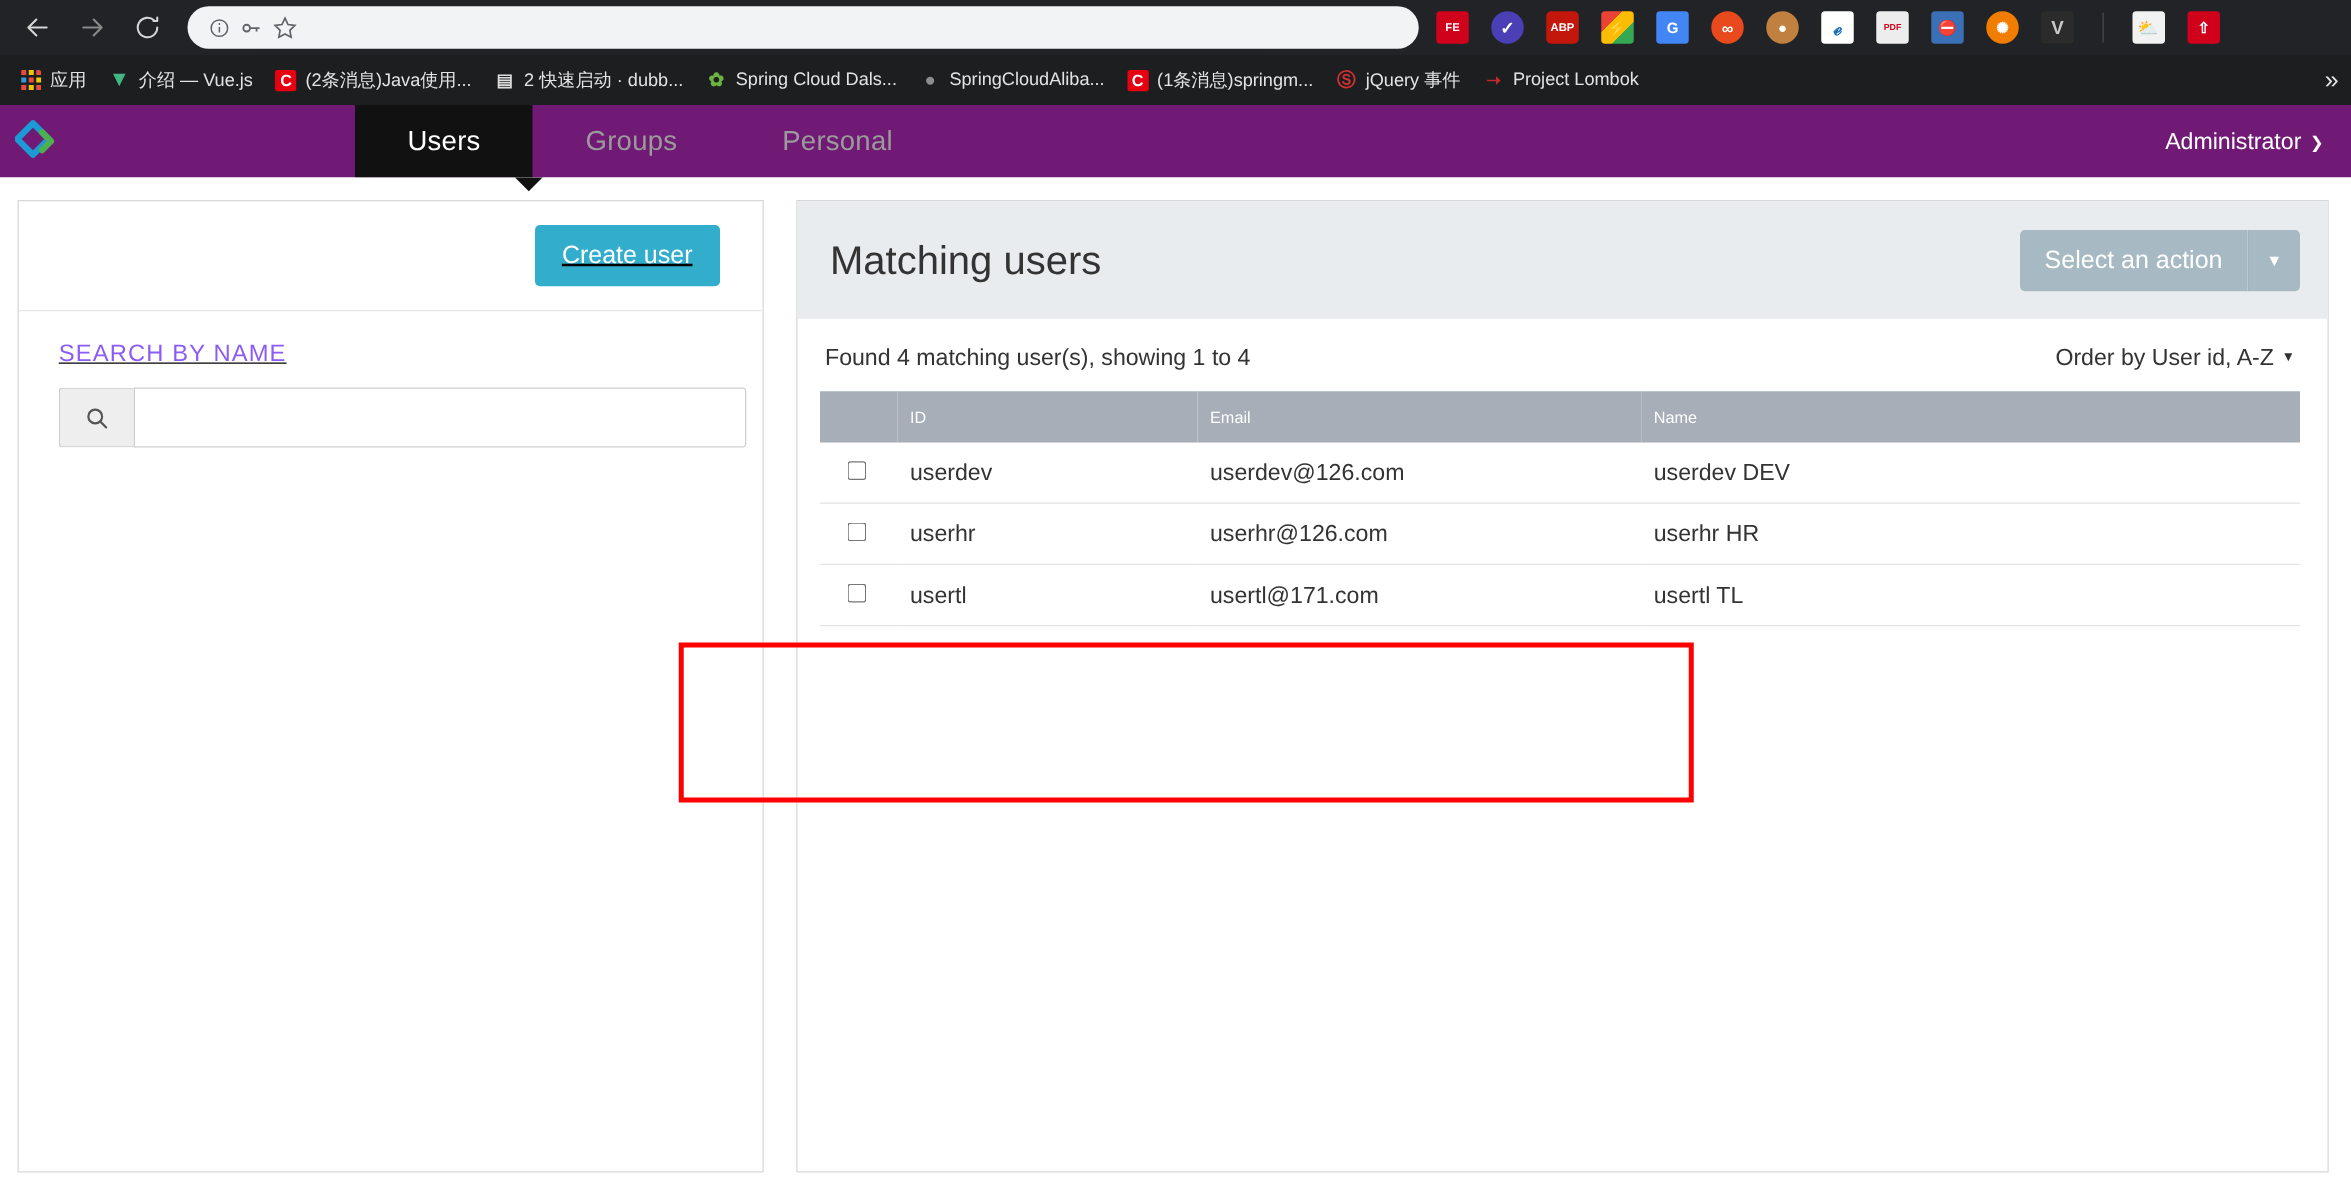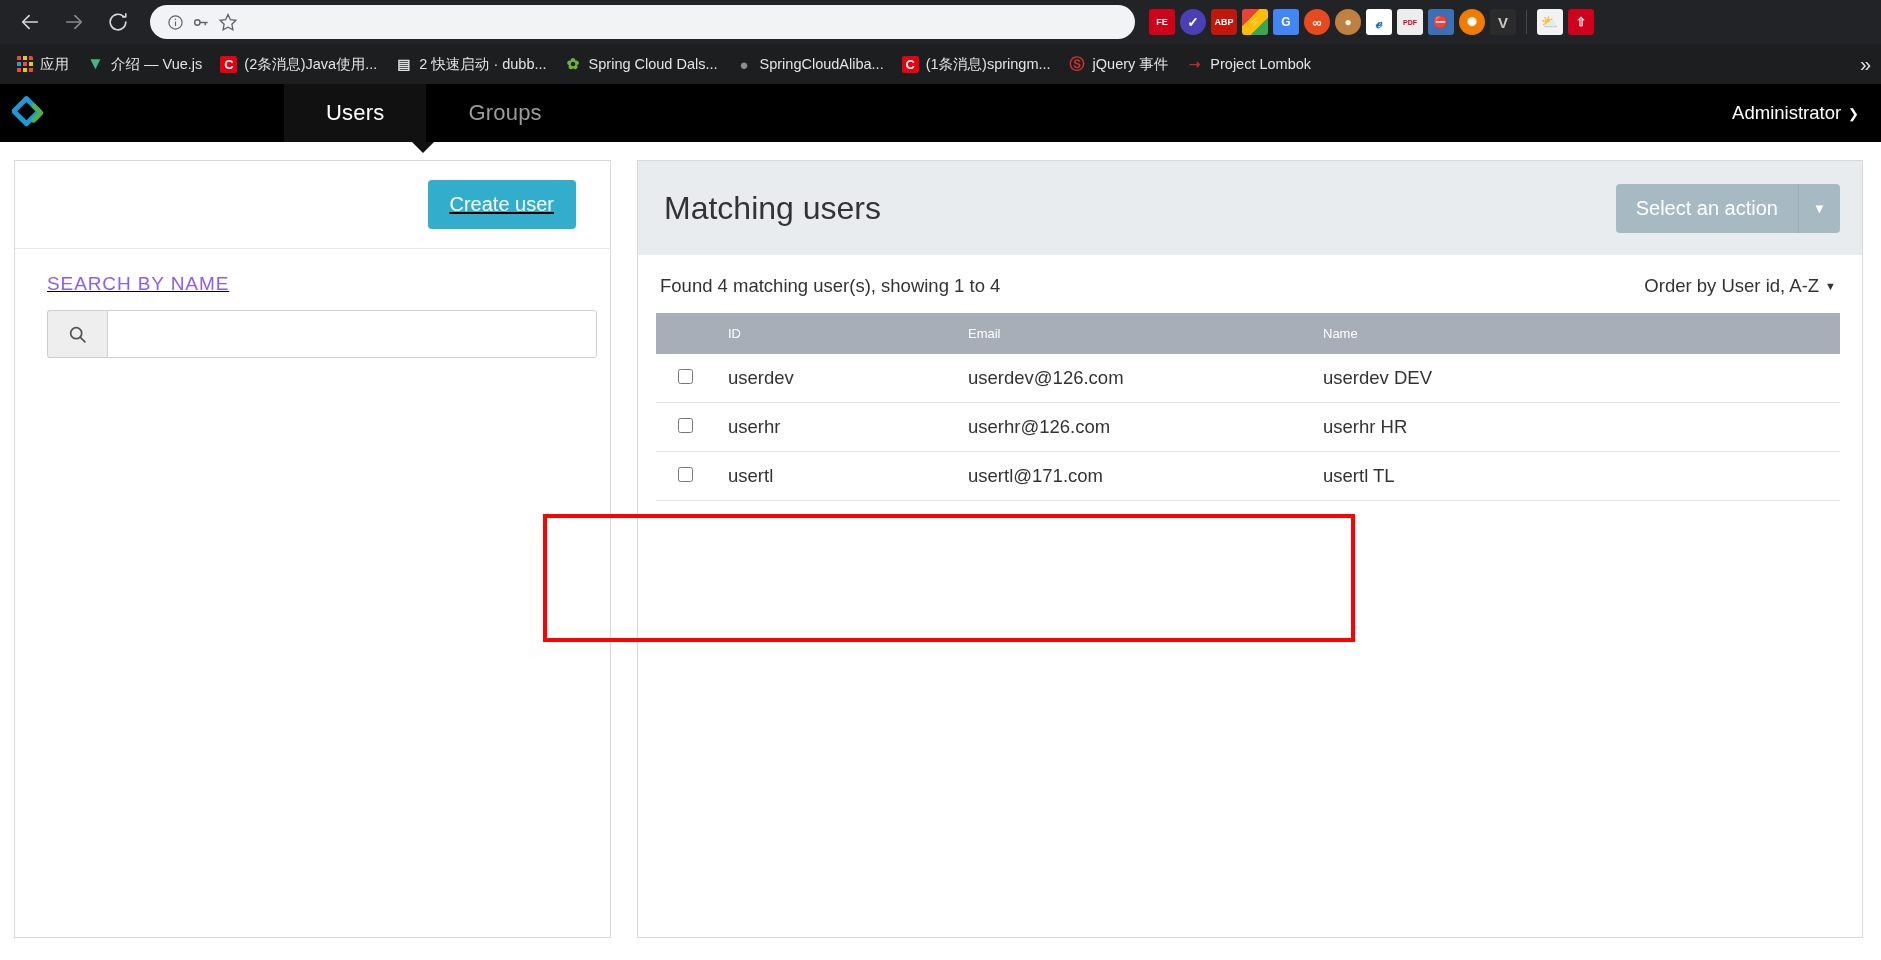--- a/index.html
+++ b/index.html
@@ -18,21 +18,21 @@
      display:flex; align-items:center; margin:0 8px 0 10px; padding:0 14px;
      min-width:0; max-width:985px; }
   .omni-info { width:22px; height:22px; flex:0 0 auto; display:flex;
      align-items:center; justify-content:center; color:#5f6368; }
   .omni-url { flex:1 1 auto; font-size:16.5px; color:#9aa0a6; white-space:nowrap;
      overflow:hidden; padding-left:8px; letter-spacing:.1px; }
   .omni-url b { color:#202124; font-weight:400; }
   .omni-icon { width:28px; height:28px; flex:0 0 auto; display:flex;
      align-items:center; justify-content:center; color:#5f6368; cursor:pointer; }
 
-  .ext-strip { display:flex; align-items:center; gap:5px; padding-left:6px;
+  .ext-strip { display:flex; align-items:center; gap:18px; padding-left:6px;
      flex:0 0 auto; }
   .ext { width:26px; height:26px; border-radius:3px; display:flex;
      align-items:center; justify-content:center; font-size:9px; font-weight:bold;
      color:#fff; cursor:pointer; overflow:hidden; position:relative; }
   .ext-sep { width:1px; height:24px; background:#4a4a4a; margin:0 5px; }
 
   
   .bookmarks { height:40px; background:#1d1e20; display:flex; align-items:center;
      padding:0 8px; gap:2px; position:relative; }
   .bm { display:flex; align-items:center; gap:7px; padding:4px 8px;
@@ -42,21 +42,21 @@
      align-items:center; justify-content:center; font-size:11px;
      font-weight:bold; border-radius:2px; overflow:hidden; }
   .bm-overflow { position:absolute; right:10px; color:#e3e3e3; font-size:20px;
      cursor:pointer; }
 
   .apps-grid { display:grid; grid-template-columns:repeat(3,4px);
      grid-template-rows:repeat(3,4px); gap:2px; }
   .apps-grid i { width:4px; height:4px; display:block; }
 
   
-  .app-nav { height:58px; background:#000000; display:flex; align-items:stretch;
+  .app-nav { height:58px; background:#701a75; display:flex; align-items:stretch;
      position:relative; }
   .logo-wrap { width:48px; display:flex; align-items:center;
      justify-content:center; flex:0 0 auto; margin-left:6px; }
   .nav-tabs { display:flex; align-items:stretch; margin-left:230px; }
   .nav-tab { padding:0 42px; display:flex; align-items:center; font-size:22px;
      color:#9b9b9b; cursor:pointer; letter-spacing:.2px; }
   .nav-tab.active { background:#111111; color:#ffffff; position:relative; }
   .nav-right { margin-left:auto; display:flex; align-items:center;
      padding-right:22px; }
   .nav-user { font-size:18.5px; color:#ffffff; cursor:pointer; display:flex;
@@ -262,20 +262,23 @@
       <polyline points="24,12 32,20 24,28" fill="none" stroke="#4caf50" stroke-width="5.5" stroke-linejoin="round" stroke-linecap="round"></polyline>
     </svg>
   </div>
 
   <div class="nav-tabs">
     <div class="nav-tab active">
       <span>Users</span>
     </div>
     <div class="nav-tab">
       <span>Groups</span>
+    </div>
+    <div class="nav-tab">
+      <span>Personal</span>
     </div>
   </div>
 
   <div class="nav-right">
     <div class="nav-user">
       <span>Administrator</span>
       <span style="font-size:13px">❯</span>
     </div>
   </div>
 </div>

